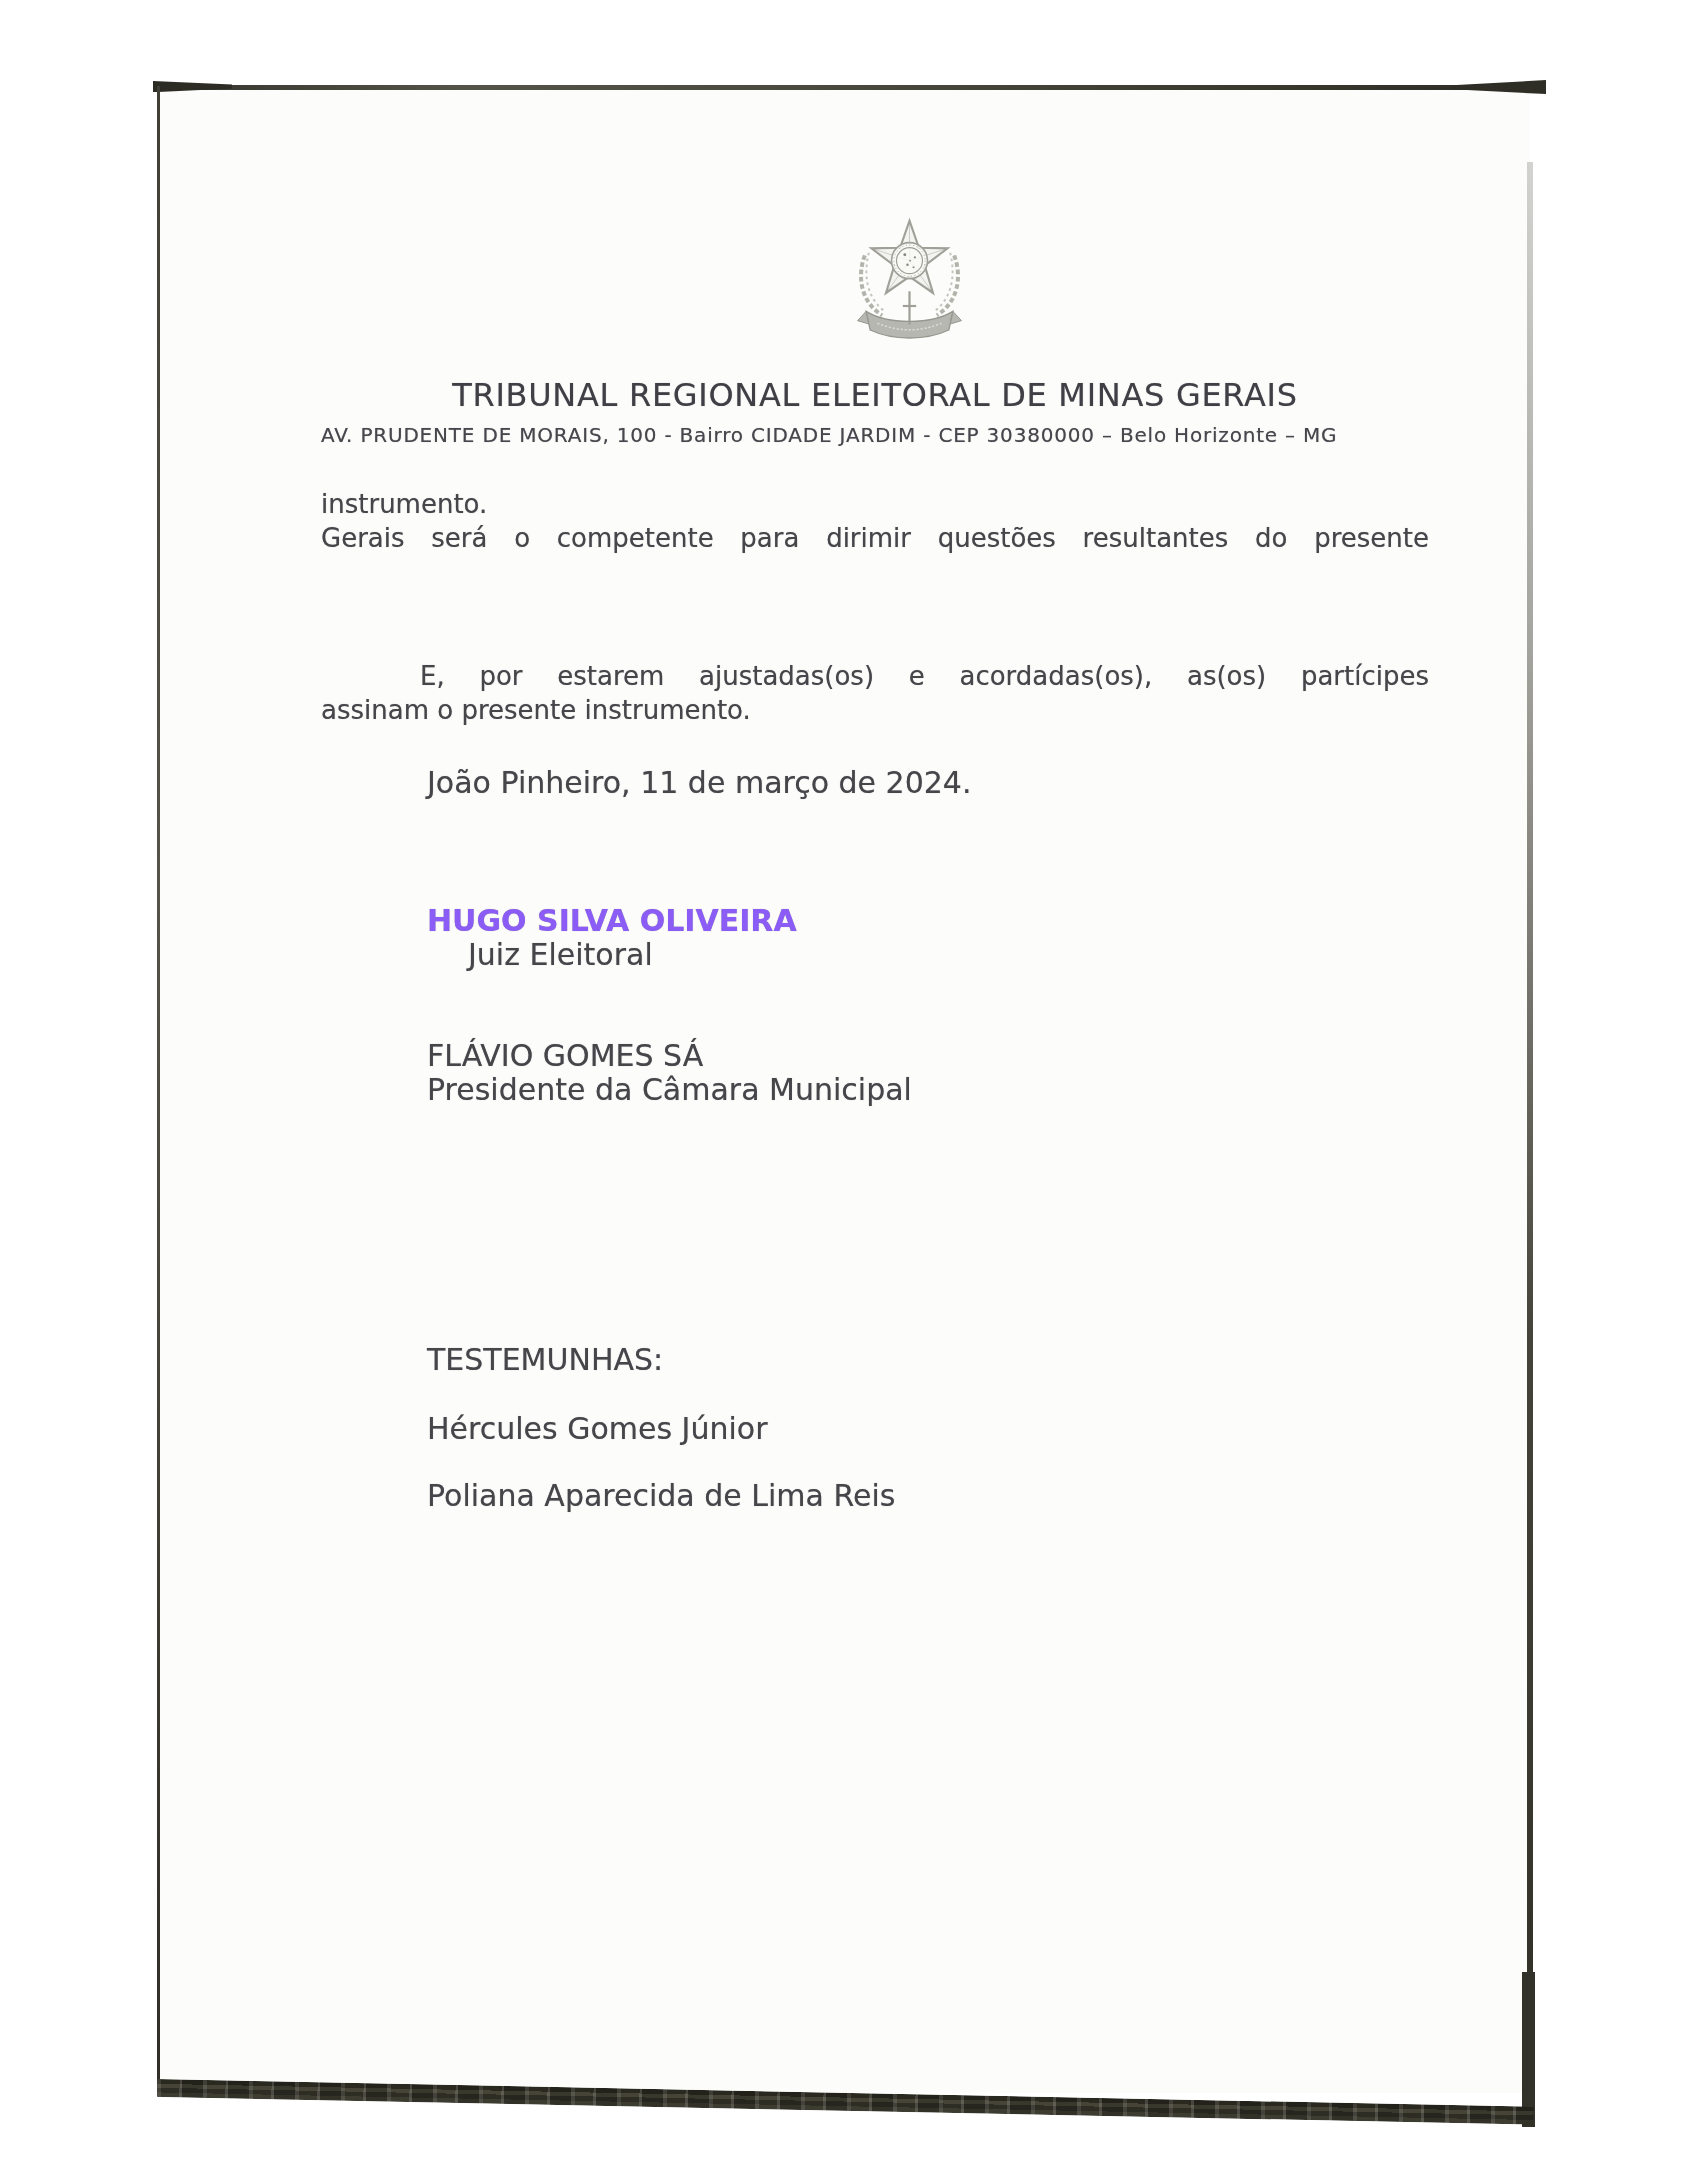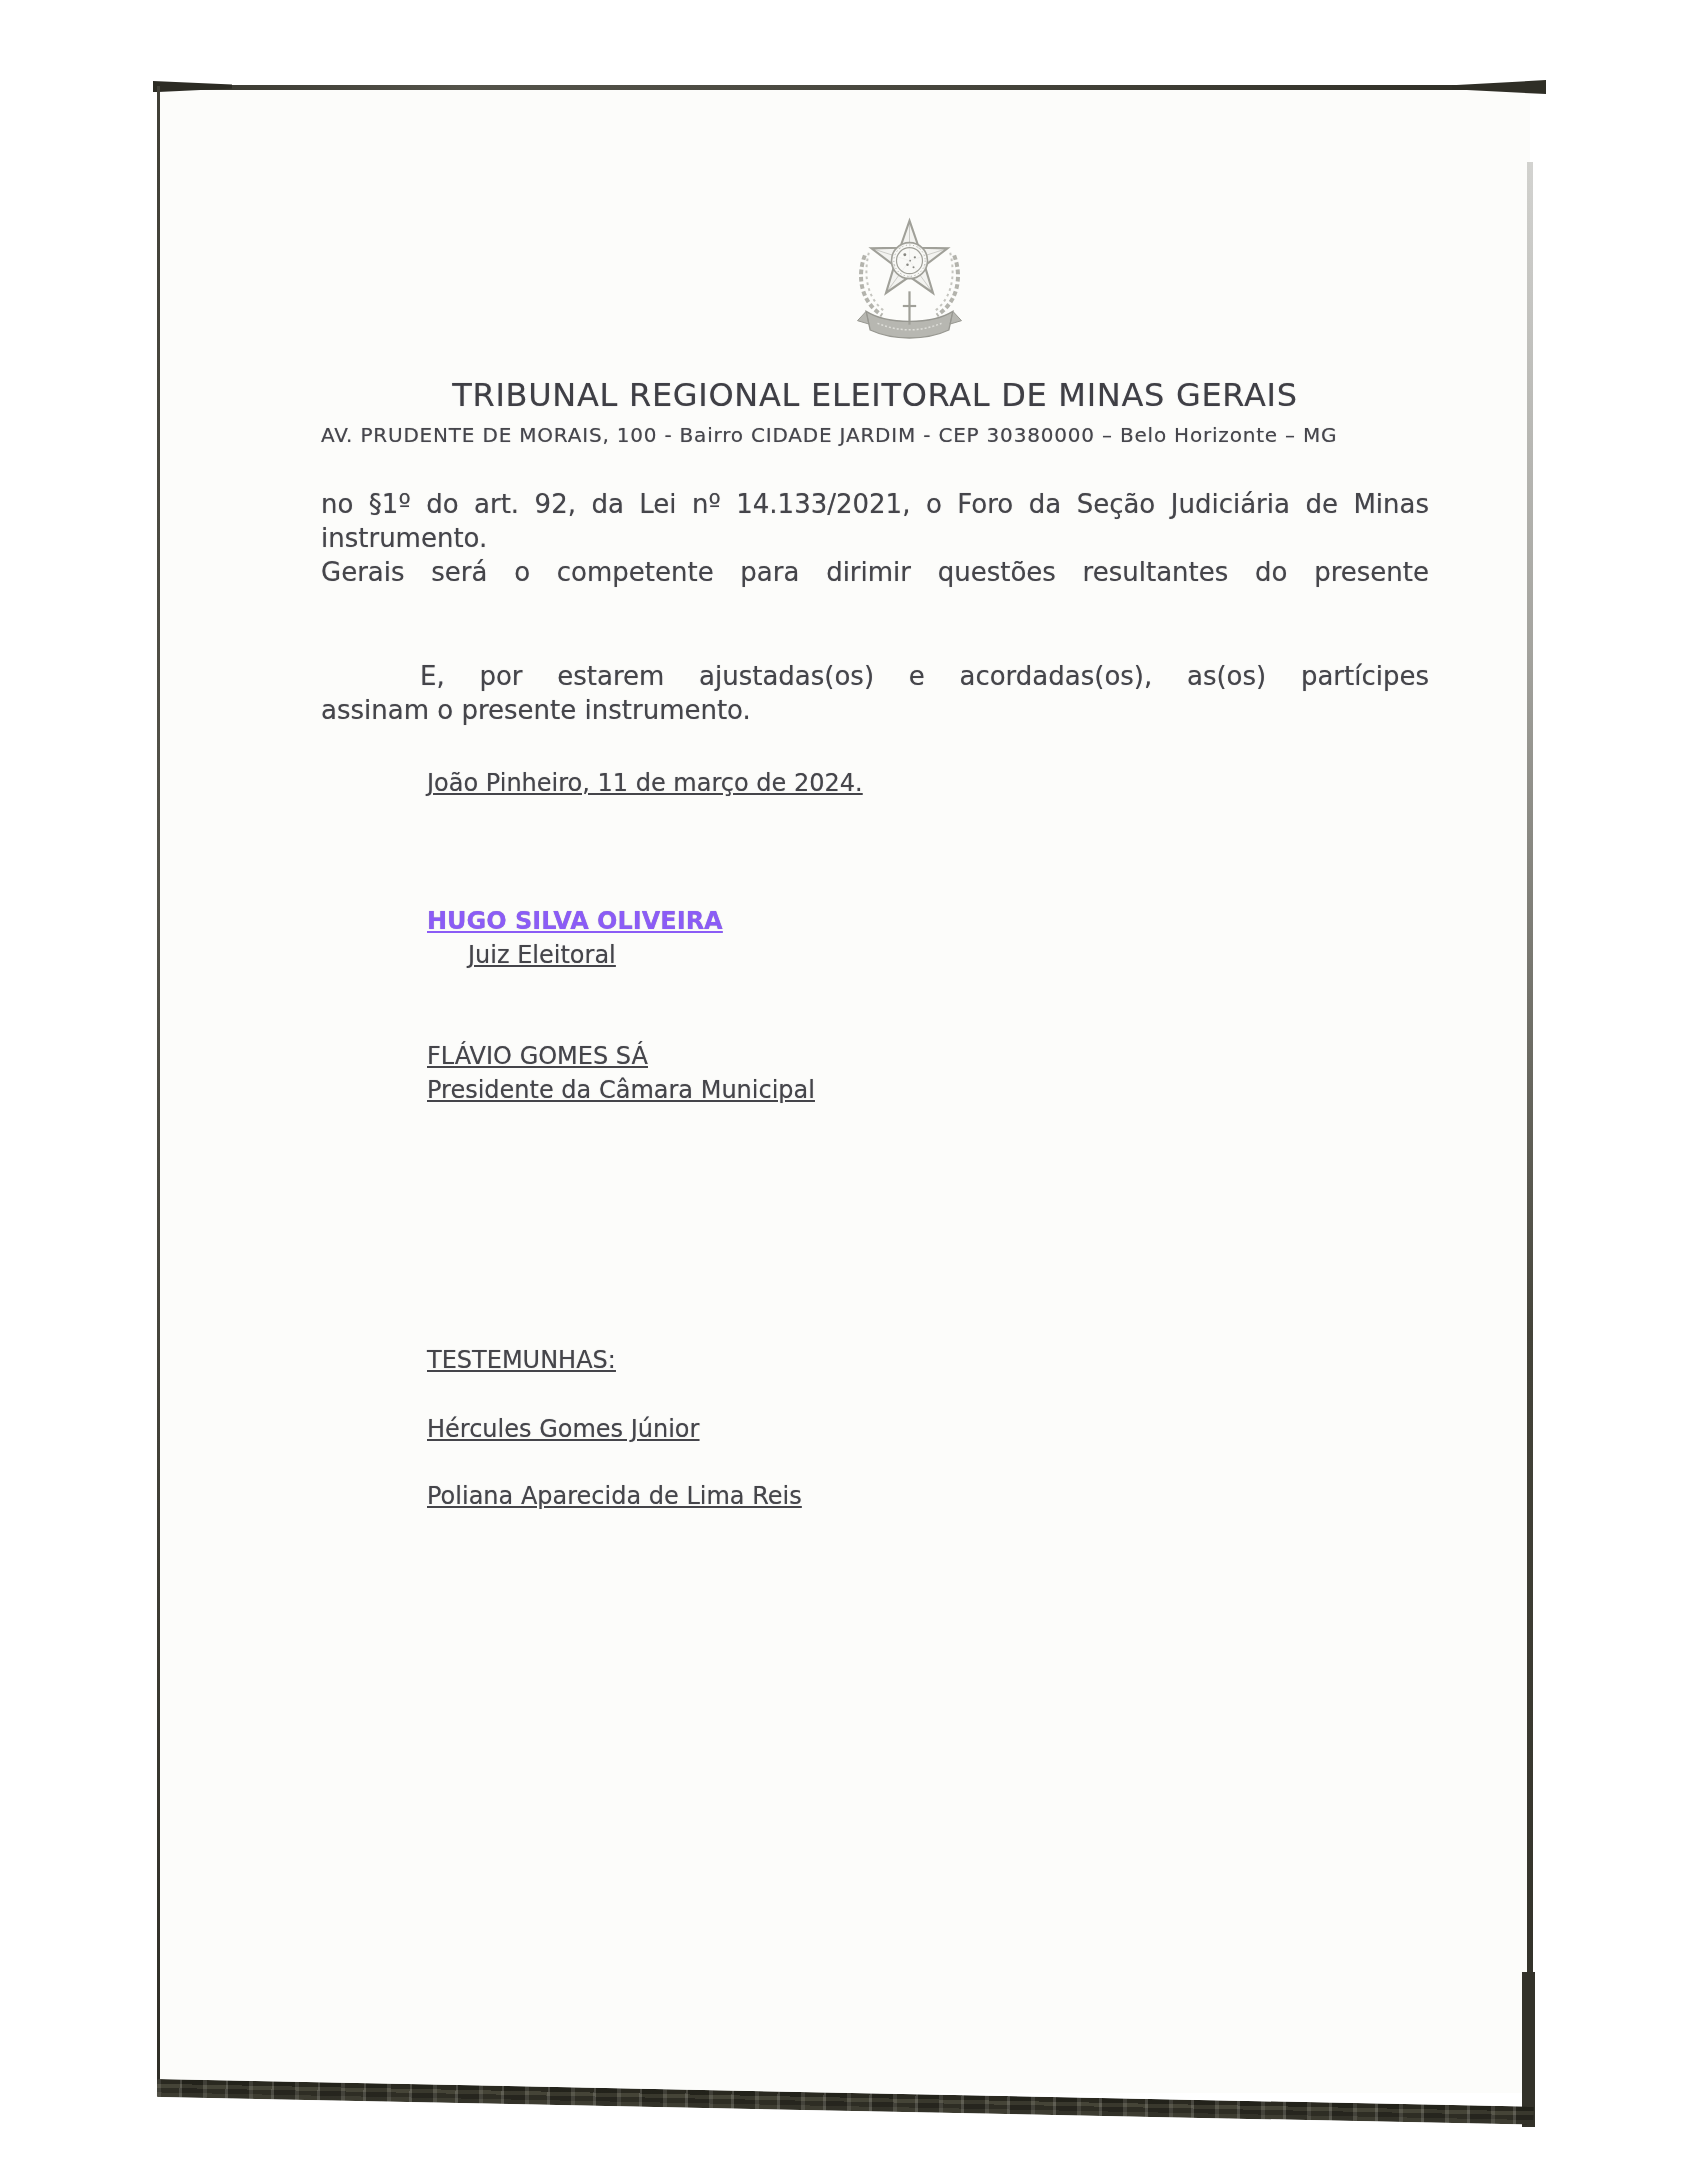--- a/index.html
+++ b/index.html
@@ -54,21 +54,21 @@
   .hdr-addr{
     left:321px;width:1108px;top:423px;
     font-size:20px;line-height:25px;letter-spacing:0.8px;color:#46464c;
   }
   .para{position:absolute;left:321px;width:1108px;font-size:26px;line-height:34px;color:#45454a;text-shadow:0 0 0.8px rgba(70,70,80,.55);}
   .p1{top:487px;}
   .p2{top:659px;}
   .jline{height:34px;overflow:hidden;}
   .just{text-align:justify;text-align-last:justify;}
   .indent{text-indent:99px;}
-  .line{position:absolute;font-size:24px;line-height:34px;white-space:nowrap;text-decoration:underline;}
+  .line{position:absolute;font-size:30px;line-height:34px;white-space:nowrap;}
   .bold{font-weight:bold;color:#8b5cf6;}
   .emblem{position:absolute;left:846px;top:206px;width:127px;height:140px;
     filter:blur(0.6px);opacity:.82;}
 </style>
 </head>
 <body>
 
 <div class="sheet"></div>
 
 <div class="edge edge-top"></div>
@@ -108,21 +108,20 @@
     <path d="M30,158 C62,178 128,178 160,158 L154,186 C120,202 70,202 36,186 Z" fill="rgba(140,140,132,0.75)" stroke="#82827a" stroke-width="2"></path>
     <path d="M30,158 L17,172 L34,177 Z M160,158 L173,172 L156,177 Z" fill="rgba(140,140,132,0.75)" stroke="#82827a" stroke-width="1.5"></path>
     <path d="M47,176 C80,189 110,189 143,176" stroke="#d8d8d2" stroke-width="2.2" stroke-dasharray="3 3"></path>
   </g>
 </svg>
 
 <div class="txt hdr-title">TRIBUNAL REGIONAL ELEITORAL DE MINAS GERAIS</div>
 <div class="txt hdr-addr">AV. PRUDENTE DE MORAIS, 100 - Bairro CIDADE JARDIM - CEP 30380000 – Belo Horizonte – MG</div>
 
 <div class="para p1">
-  <div class="jline just">no §1º do art. 92, da Lei nº 14.133/2021, o Foro da Seção Judiciária de Minas</div>
   <div class="jline">instrumento.</div>
   <div class="jline just">Gerais será o competente para dirimir questões resultantes do presente</div>
 </div>
 
 <div class="para p2">
   <div class="jline just indent">E, por estarem ajustadas(os) e acordadas(os), as(os) partícipes</div>
   <div class="jline">assinam o presente instrumento.</div>
 </div>
 
 <div class="txt line" style="left:427px;top:766px;">João Pinheiro, 11 de março de 2024.</div>

